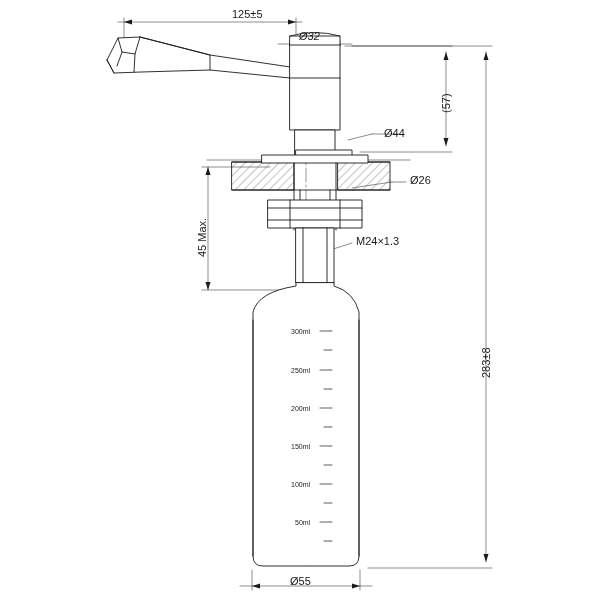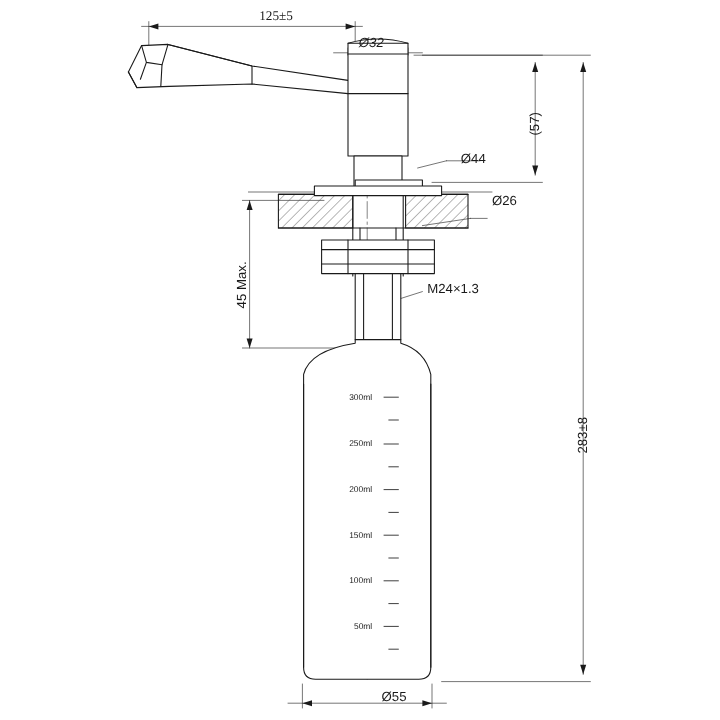--- a/index.html
+++ b/index.html
@@ -182,29 +182,29 @@
         <line x1="324" y1="465" x2="332" y2="465"></line>
         <line x1="320" y1="484" x2="332" y2="484"></line>
         <line x1="324" y1="503" x2="332" y2="503"></line>
         <line x1="320" y1="522" x2="332" y2="522"></line>
         <line x1="324" y1="541" x2="332" y2="541"></line>
       </g>
 
     </g>
   </svg>
 
-  <div class="dimtxt" style="left:216px;top:9px;font-family:Liberation Serif, serif;">125±5</div>
+  <div class="dimtxt" style="left:232px;top:9px;">125±5</div>
   <div class="dimtxt" style="left:299px;top:31px;font-style:italic;">Ø32</div>
   <div class="dimtxt" style="left:384px;top:128px;">Ø44</div>
-  <div class="dimtxt" style="left:410px;top:163px;">Ø26</div>
+  <div class="dimtxt" style="left:410px;top:175px;">Ø26</div>
   <div class="dimtxt rot" style="left:441px;top:113px;">(57)</div>
   <div class="dimtxt rot" style="left:197px;top:257px;">45 Max.</div>
   <div class="dimtxt" style="left:356px;top:236px;">M24×1.3</div>
   <div class="dimtxt rot" style="left:481px;top:378px;">283±8</div>
-  <div class="dimtxt" style="left:290px;top:576px;margin-left:28px;">Ø55</div>
+  <div class="dimtxt" style="left:290px;top:576px;">Ø55</div>
 
   <div class="scaletxt" style="left:291px;top:328px;">300ml</div>
   <div class="scaletxt" style="left:291px;top:367px;">250ml</div>
   <div class="scaletxt" style="left:291px;top:405px;">200ml</div>
   <div class="scaletxt" style="left:291px;top:443px;">150ml</div>
   <div class="scaletxt" style="left:291px;top:481px;">100ml</div>
   <div class="scaletxt" style="left:295px;top:519px;">50ml</div>
 
 </div>
 

